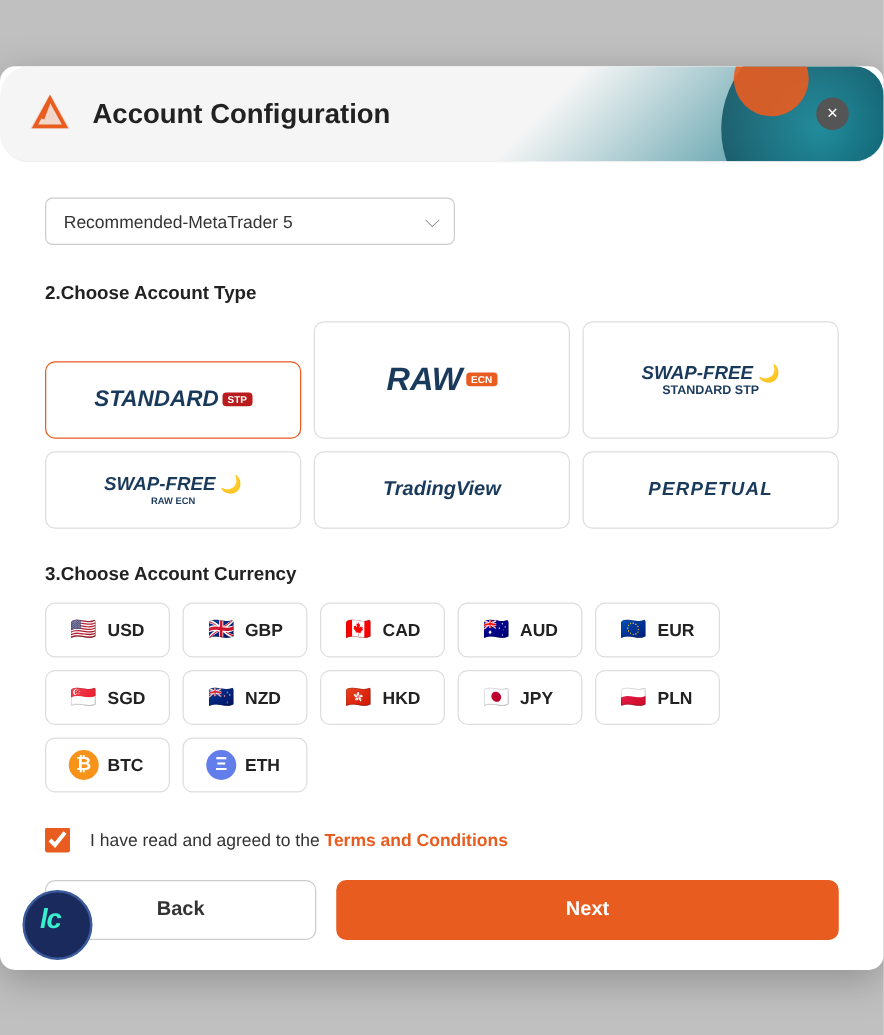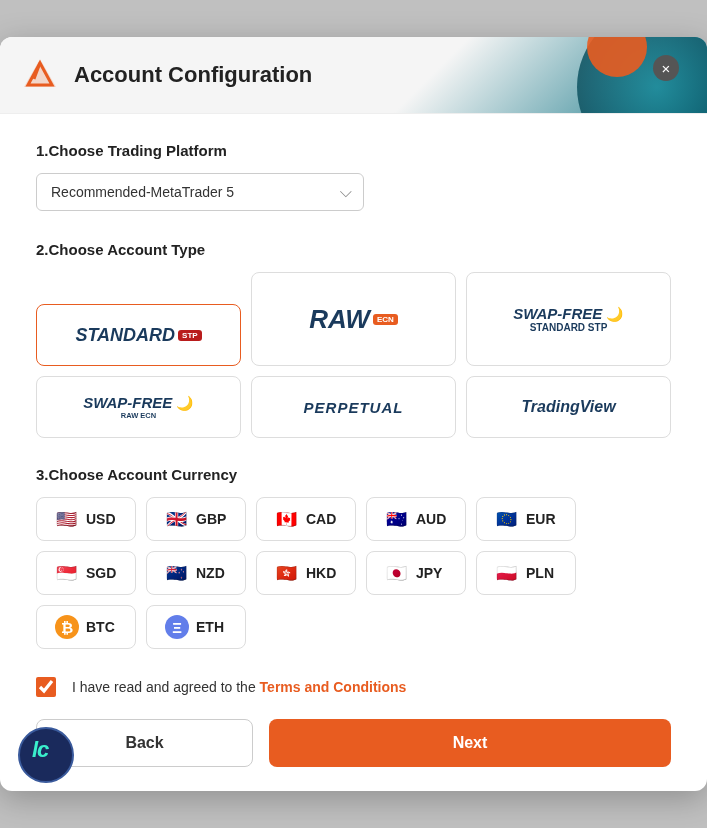--- a/index.html
+++ b/index.html
@@ -16,25 +16,26 @@
       background: #fff;
       border-radius: 12px;
       overflow: hidden;
       box-shadow: 0 8px 32px rgba(0,0,0,0.25);
       position: relative;
     }
     .modal-header {
       background: linear-gradient(135deg, #f5f5f5 60%, #1a7a8a 100%);
       padding: 18px 28px 18px 20px;
       display: flex;
-      align-items: flex-start;
+      align-items: center;
       justify-content: space-between;
       border-bottom: 1px solid #eee;
       position: relative;
       overflow: hidden;
+      border-radius: 24px;
     }
     .header-left {
       display: flex;
       align-items: center;
       gap: 14px;
       z-index: 2;
     }
     .logo-icon {
       width: 40px;
       height: 40px;
@@ -271,21 +272,20 @@
     <div class="header-bg-decor">
       <div class="header-bg-decor-circle"></div>
       <div class="header-bg-decor-orange"></div>
     </div>
     <button class="close-btn">×</button>
   </div>
 
   <div class="modal-body">
 
     <div>
-      <div class="section-label">1.Choose Trading Platform</div>
       <div class="select-wrapper">
         <select class="platform-select">
           <option>Recommended-MetaTrader 5</option>
           <option>MetaTrader 4</option>
           <option>MetaTrader 5</option>
         </select>
         <span class="select-arrow">⌵</span>
       </div>
     </div>
 
@@ -317,25 +317,25 @@
 
         <button class="account-type-btn">
           <div style="display:flex;align-items:center;gap:4px;">
             <span style="font-size:15px;font-weight:900;font-style:italic;color:#1a3a5c;">SWAP-FREE</span>
             <span style="font-size:14px;">🌙</span>
           </div>
           <div style="font-size:7.5px;color:#1a3a5c;font-weight:600;">RAW ECN</div>
         </button>
 
         <button class="account-type-btn">
+          <span style="font-size:16px;font-weight:800;font-style:italic;color:#1a3a5c;">TradingView</span>
+        </button>
+
+        <button class="account-type-btn">
           <span style="font-size:15px;font-weight:900;font-style:italic;color:#1a3a5c;letter-spacing:1px;">PERPETUAL</span>
-        </button>
-
-        <button class="account-type-btn">
-          <span style="font-size:16px;font-weight:800;font-style:italic;color:#1a3a5c;">TradingView</span>
         </button>
 
       </div>
     </div>
 
     <div>
       <div class="section-label">3.Choose Account Currency</div>
       <div class="currency-grid">
 
         <button class="currency-btn">

